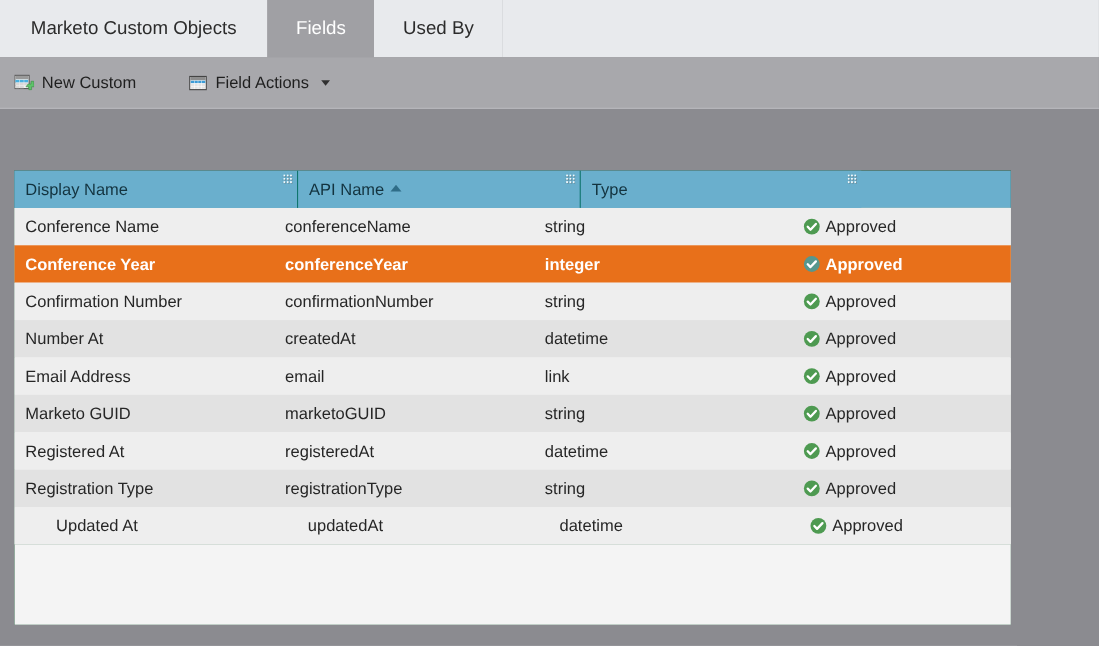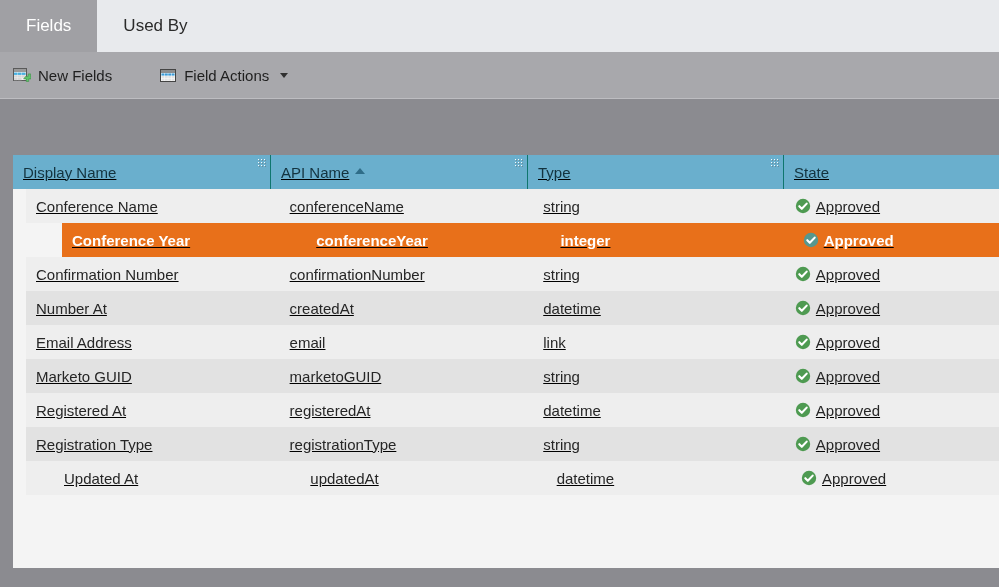--- a/index.html
+++ b/index.html
@@ -105,25 +105,24 @@
     width: 999px;
     height: 56px;
     background: #8b8b90;
   }
 
   
   .grid-wrap {
     position: absolute;
     left: 13px;
     top: 155px;
-    width: 986px;
+    width: 906px;
     height: 413px;
     background: #14532d;
     overflow: hidden;
-    text-decoration: underline;
   }
   .grid-header {
     display: flex;
     height: 34px;
     background: #6aafcd;
     box-sizing: border-box;
   }
   .hcell {
     position: relative;
     display: flex;
@@ -157,30 +156,30 @@
     display: inline-block;
     width: 0; height: 0;
     border-left: 5px solid transparent;
     border-right: 5px solid transparent;
     border-bottom: 6px solid #2f6d88;
     margin-left: 6px;
     margin-bottom: 2px;
     vertical-align: middle;
   }
 
-  .grid-body { background: #f4f4f4; padding-left: 13px; }
+  .grid-body { background: #f4f4f4; }
   .row {
     display: flex;
     height: 34px;
     box-sizing: border-box;
     cursor: pointer;
   }
   .row.even { background: #eeeeee; }
   .row.odd  { background: #e2e2e2; }
-  .row.selected { background: #e8701a; margin-left: 36px; }
+  .row.selected { background: #e8701a; }
   .row.selected .cell { color: #ffffff; font-weight: bold; }
   .cell {
     display: flex;
     align-items: center;
     box-sizing: border-box;
     padding-left: 10px;
     font-size: 15px;
     color: #262626;
     overflow: hidden;
     white-space: nowrap;
@@ -197,20 +196,23 @@
   .grid-filler { height: 100%; background: #f4f4f4; }
 
   
 </style>
 </head>
 <body>
 
 <div id="app">
 
   <div class="tabbar">
+    <div class="tab first">
+      <span>Marketo Custom Objects</span>
+    </div>
     <div class="tab active">
       <span>Fields</span>
     </div>
     <div class="tab">
       <span>Used By</span>
     </div>
     <div class="tabbar-filler"></div>
   </div>
 
   <div class="toolbar">
@@ -224,21 +226,21 @@
           <rect x="5" y="5.6" width="3.6" height="2.3" fill="#48b0e0"></rect>
           <rect x="9" y="5.6" width="3.6" height="2.3" fill="#48b0e0"></rect>
           <rect x="1" y="8.3" width="3.6" height="2.3" fill="#d8d8d8"></rect>
           <rect x="5" y="8.3" width="3.6" height="2.3" fill="#d8d8d8"></rect>
           <rect x="9" y="8.3" width="3.6" height="2.3" fill="#d8d8d8"></rect>
           <rect x="1" y="11" width="3.6" height="2.2" fill="#d8d8d8"></rect>
           <rect x="5" y="11" width="3.6" height="2.2" fill="#d8d8d8"></rect>
           <path d="M12.6 9.4h2.6V6.9h2.5v2.5H18v2.5h-2.3v2.6h-2.5v-2.6h-2.6z" fill="#5ec46a" stroke="#3f8f49" stroke-width="0.6" stroke-linejoin="round"></path>
         </svg>
       </span>
-      <span>New Fields</span>
+      <span>New Custom</span>
     </div>
 
     <div class="tool-btn">
       <span class="tool-ico">
         <svg width="18" height="17" viewBox="0 0 18 17">
           <rect x="1.5" y="2.5" width="15" height="12" fill="#ffffff" stroke="#444444"></rect>
           <rect x="2" y="3" width="14" height="3" fill="#8d8d8d"></rect>
           <rect x="2.4" y="6.4" width="3" height="2.2" fill="#3c9bd6"></rect>
           <rect x="5.8" y="6.4" width="3" height="2.2" fill="#3c9bd6"></rect>
           <rect x="9.2" y="6.4" width="3" height="2.2" fill="#3c9bd6"></rect>
@@ -270,23 +272,20 @@
       </div>
       <div class="hcell" style="width:257px">
         <span>API Name</span>
         <span class="sort-asc"></span>
         <span class="grip"></span>
       </div>
       <div class="hcell" style="width:256px">
         <span>Type</span>
         <span class="grip"></span>
       </div>
-      <div class="hcell" style="width:216px">
-        <span>State</span>
-      </div>
     </div>
 
     <div class="grid-body" id="grid-body">
         <div class="row even">
           <div class="cell" style="width: 257px;">Conference Name</div>
           <div class="cell" style="width: 257px;">conferenceName</div>
           <div class="cell" style="width: 256px;">string</div>
           <div class="cell state" style="width: 216px;">
             <span class="check-ico"><svg width="16" height="16" viewBox="0 0 16 16">
                 <circle cx="8" cy="8" r="7.2" fill="#4e9a51"></circle>

